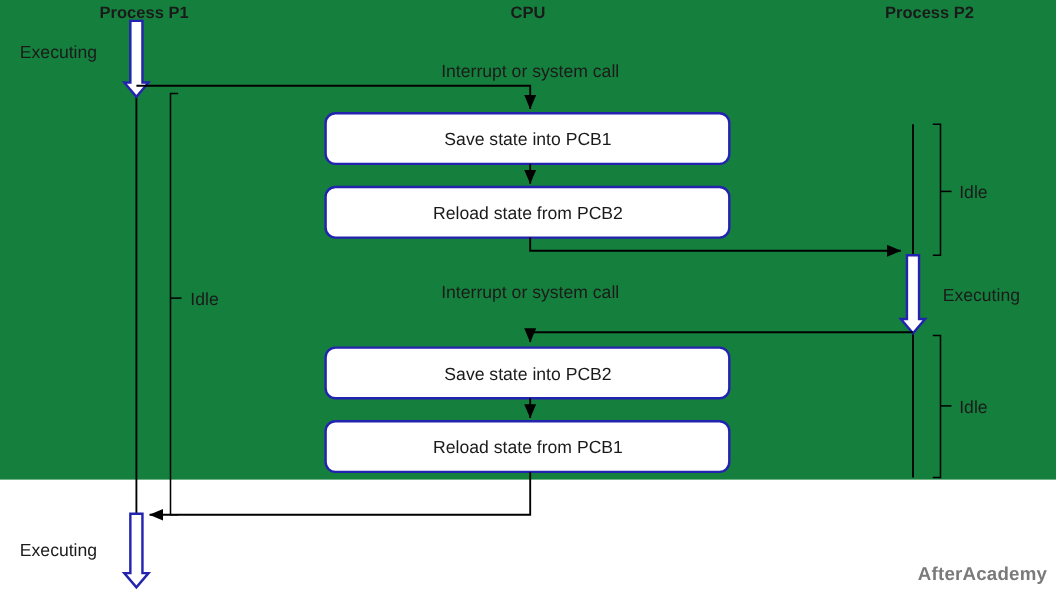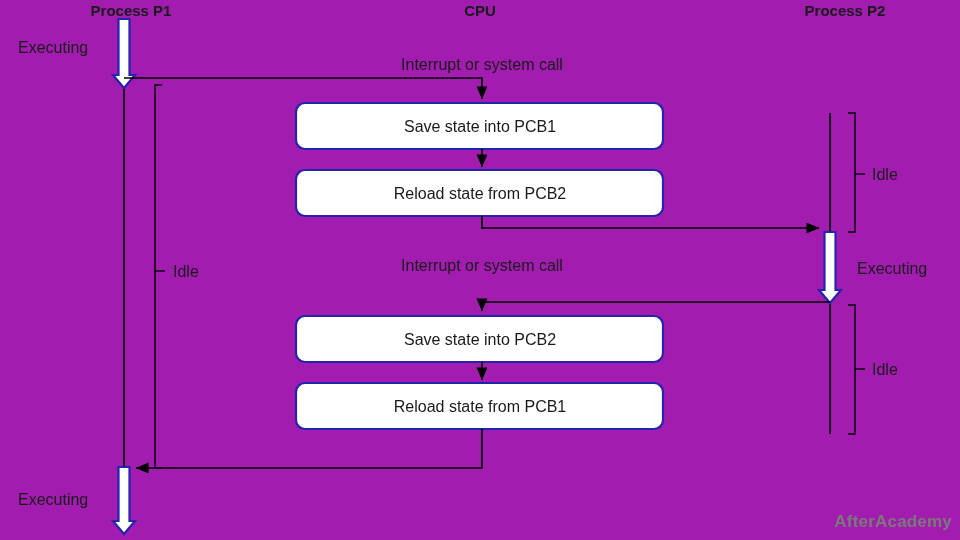--- a/index.html
+++ b/index.html
@@ -10,22 +10,22 @@
   }
   body {
     font-family: "Liberation Sans", sans-serif;
     width: 960px;
     height: 540px;
     overflow: hidden;
   }
   #stage {
     position: relative;
     width: 960px;
-    height: 540px;
-    background: #a21caf;
+    height: 436px;
+    background: #15803d;
   }
   #diagram {
     position: absolute;
     left: 0;
     top: 0;
     width: 960px;
     height: 540px;
   }
   .hdr {
     font-weight: bold;

